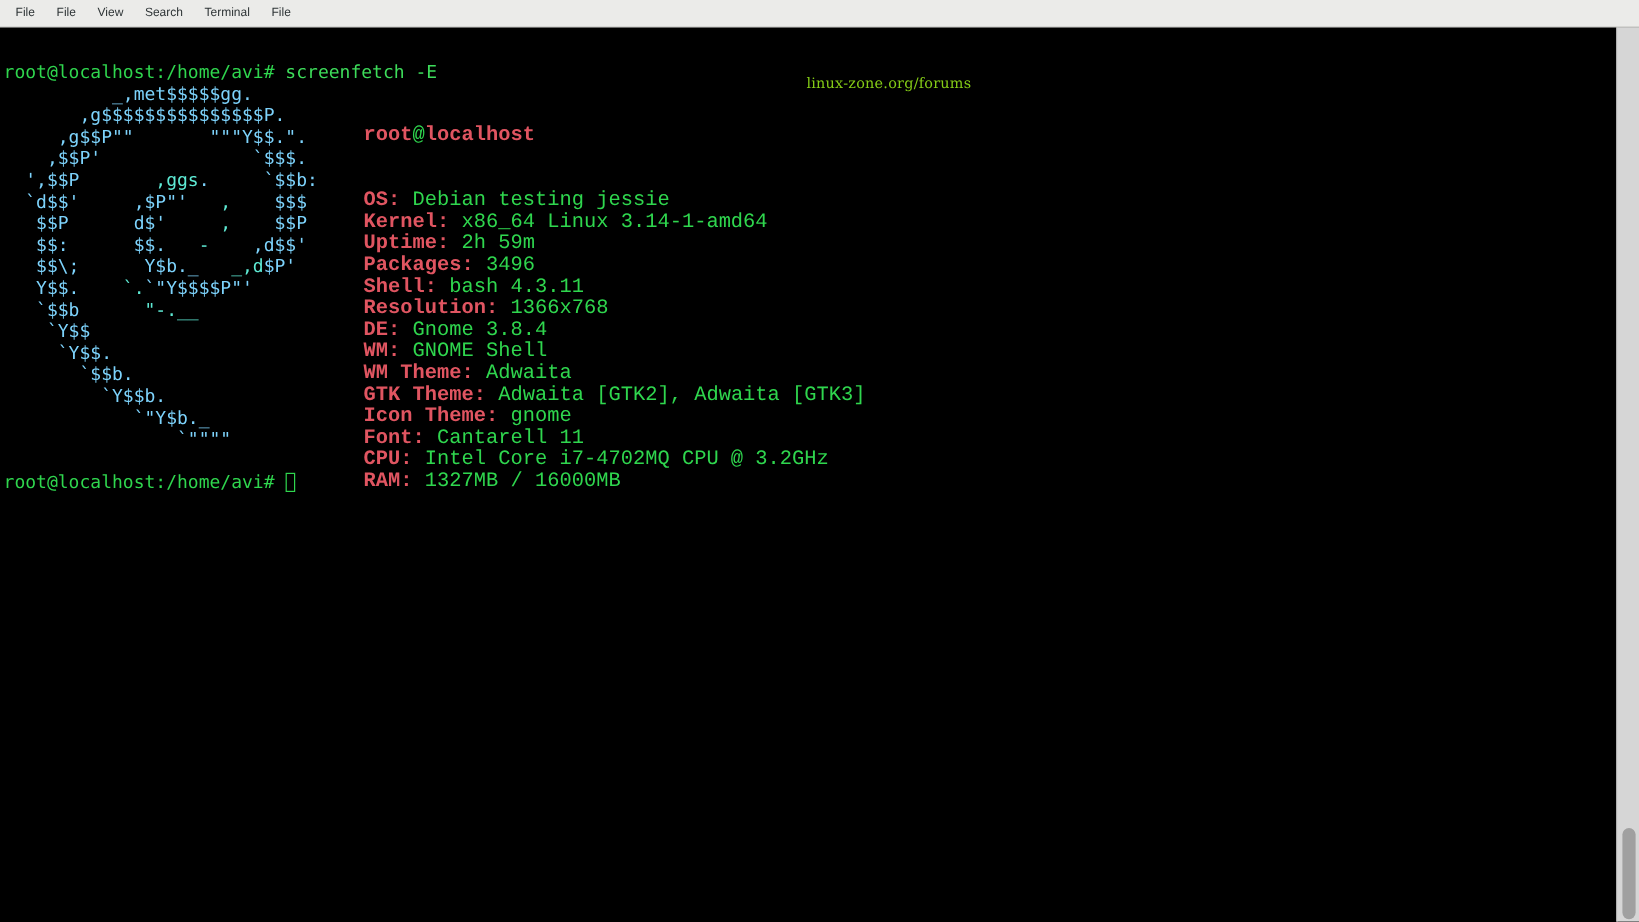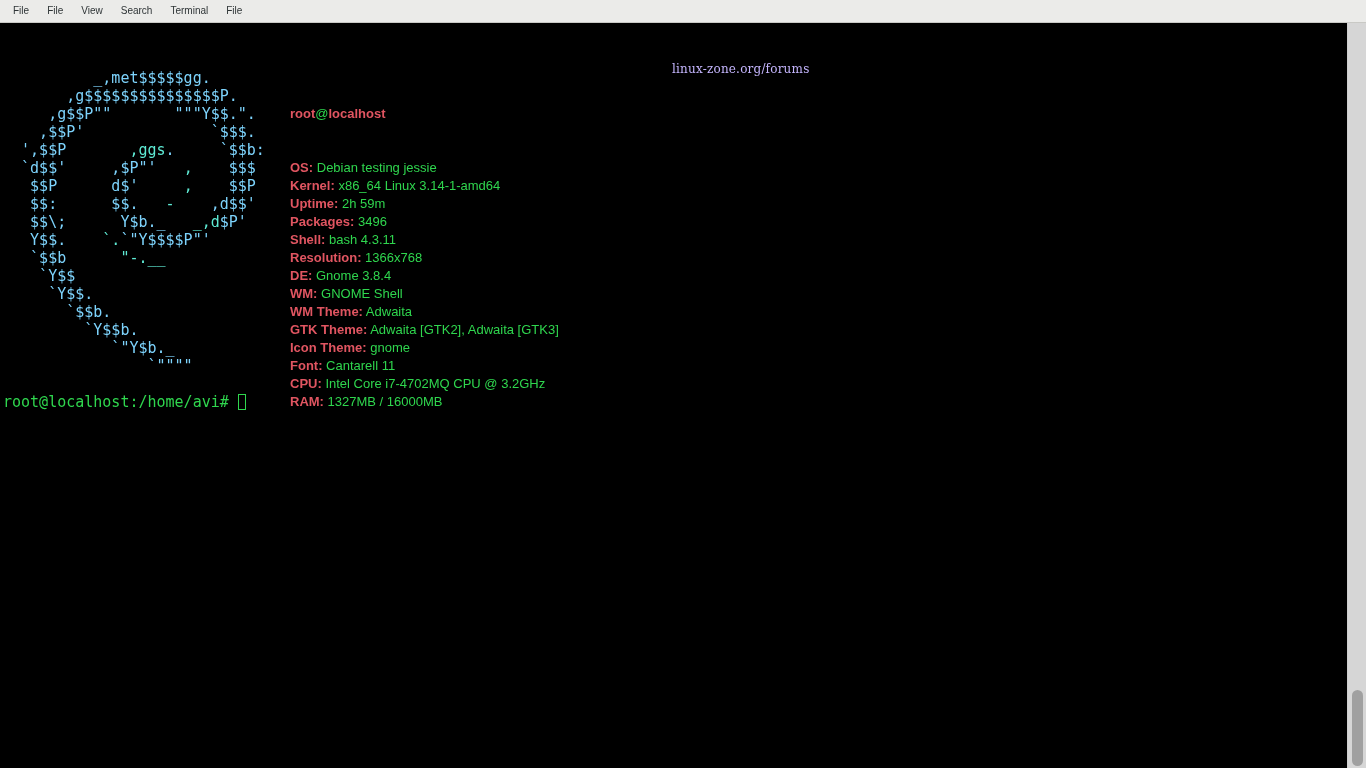--- a/index.html
+++ b/index.html
@@ -55,24 +55,24 @@
   .c-white  { color: #7dd3fc; }
   .c-dkred  { color: #5eead4; }
 
   
   .prompt  { color: #2fd64e; }
   .cmd     { color: #3ddc5a; }
 
   
   #infoblock {
     position: absolute;
-    left: 290px;
+    left: 303px;
     top: 46px;
-    font-family: Liberation Sans, sans-serif;
-    font-size: 13px;
+    font-family: Liberation Mono, monospace;
+    font-size: 17px;
     line-height: 18px;
     white-space: pre;
   }
   .info-line { height: 18px; white-space: pre; }
   .info-label { color: #e05561; font-weight: bold; }
   .info-value { color: #2fd64e; }
 
   #logo {
     position: absolute;
     left: 3px;
@@ -115,21 +115,21 @@
     vertical-align: middle;
   }
 
   
   #watermark {
     position: absolute;
     top: 39px;
     left: 672px;
     font-family: "DejaVu Serif", "Liberation Serif", serif;
     font-size: 12px;
-    color: #c4b5fd;
+    color: #84cc16;
     letter-spacing: 0.2px;
     white-space: nowrap;
     text-align: center;
   }
 
   
   #scrollbar {
     position: absolute;
     top: 23px;
     left: 1347px;
@@ -156,20 +156,21 @@
   <div class="menu-item">File</div>
   <div class="menu-item">File</div>
   <div class="menu-item">View</div>
   <div class="menu-item">Search</div>
   <div class="menu-item">Terminal</div>
   <div class="menu-item">File</div>
 </div>
 
 <div id="terminal">
 
+  <div id="topline"><span class="prompt">root@localhost:/home/avi#</span><span class="cmd"> screenfetch -E</span></div>
 
   <div id="logo"><div class="line"><span class="c-white">          _,met$$$$$gg.</span></div><div class="line"><span class="c-white">       ,g$$$$$$$$$$$$$$$P.</span></div><div class="line"><span class="c-white">     ,g$$P""       """Y$$.".</span></div><div class="line"><span class="c-white">    ,$$P'              `$$$.</span></div><div class="line"><span class="c-white">  ',$$P       </span><span class="c-dkred">,ggs</span><span class="c-white">.     `$$b:</span></div><div class="line"><span class="c-white">  `d$$'     ,$P"'   </span><span class="c-dkred">,</span><span class="c-white">    $$$</span></div><div class="line"><span class="c-white">   $$P      d$'     </span><span class="c-dkred">,</span><span class="c-white">    $$P</span></div><div class="line"><span class="c-white">   $$:      $$.   </span><span class="c-dkred">-</span><span class="c-white"> </span><span class="c-dkred">   </span><span class="c-white">,d$$'</span></div><div class="line"><span class="c-white">   $$\;      Y$b._</span><span class="c-dkred">   _,d</span><span class="c-white">$P'</span></div><div class="line"><span class="c-white">   Y$$.    </span><span class="c-dkred">`.</span><span class="c-white">`"Y$$$$P"'</span></div><div class="line"><span class="c-white">   `$$b      </span><span class="c-dkred">"-.__</span><span class="c-white"></span></div><div class="line"><span class="c-white">    `Y$$</span></div><div class="line"><span class="c-white">     `Y$$.</span></div><div class="line"><span class="c-white">       `$$b.</span></div><div class="line"><span class="c-white">         `Y$$b.</span></div><div class="line"><span class="c-white">            `"Y$b._</span></div><div class="line"><span class="c-white">                `""""</span></div></div>
 
   <div id="infoblock">
     <div class="info-line"><span class="info-label">root</span><span class="info-value">@</span><span class="info-label">localhost</span></div>
     <div id="info-rows"><div class="info-line"><span class="info-label">OS:</span><span class="info-value"> Debian testing jessie</span></div><div class="info-line"><span class="info-label">Kernel:</span><span class="info-value"> x86_64 Linux 3.14-1-amd64</span></div><div class="info-line"><span class="info-label">Uptime:</span><span class="info-value"> 2h 59m</span></div><div class="info-line"><span class="info-label">Packages:</span><span class="info-value"> 3496</span></div><div class="info-line"><span class="info-label">Shell:</span><span class="info-value"> bash 4.3.11</span></div><div class="info-line"><span class="info-label">Resolution:</span><span class="info-value"> 1366x768</span></div><div class="info-line"><span class="info-label">DE:</span><span class="info-value"> Gnome 3.8.4</span></div><div class="info-line"><span class="info-label">WM:</span><span class="info-value"> GNOME Shell</span></div><div class="info-line"><span class="info-label">WM Theme:</span><span class="info-value"> Adwaita</span></div><div class="info-line"><span class="info-label">GTK Theme:</span><span class="info-value"> Adwaita [GTK2], Adwaita [GTK3]</span></div><div class="info-line"><span class="info-label">Icon Theme:</span><span class="info-value"> gnome</span></div><div class="info-line"><span class="info-label">Font:</span><span class="info-value"> Cantarell 11</span></div><div class="info-line"><span class="info-label">CPU:</span><span class="info-value"> Intel Core i7-4702MQ CPU @ 3.2GHz</span></div><div class="info-line"><span class="info-label">RAM:</span><span class="info-value"> 1327MB / 16000MB</span></div></div>
   </div>
 
   <div id="bottomline"><span class="prompt">root@localhost:/home/avi#</span><span id="cursor"></span></div>
 

